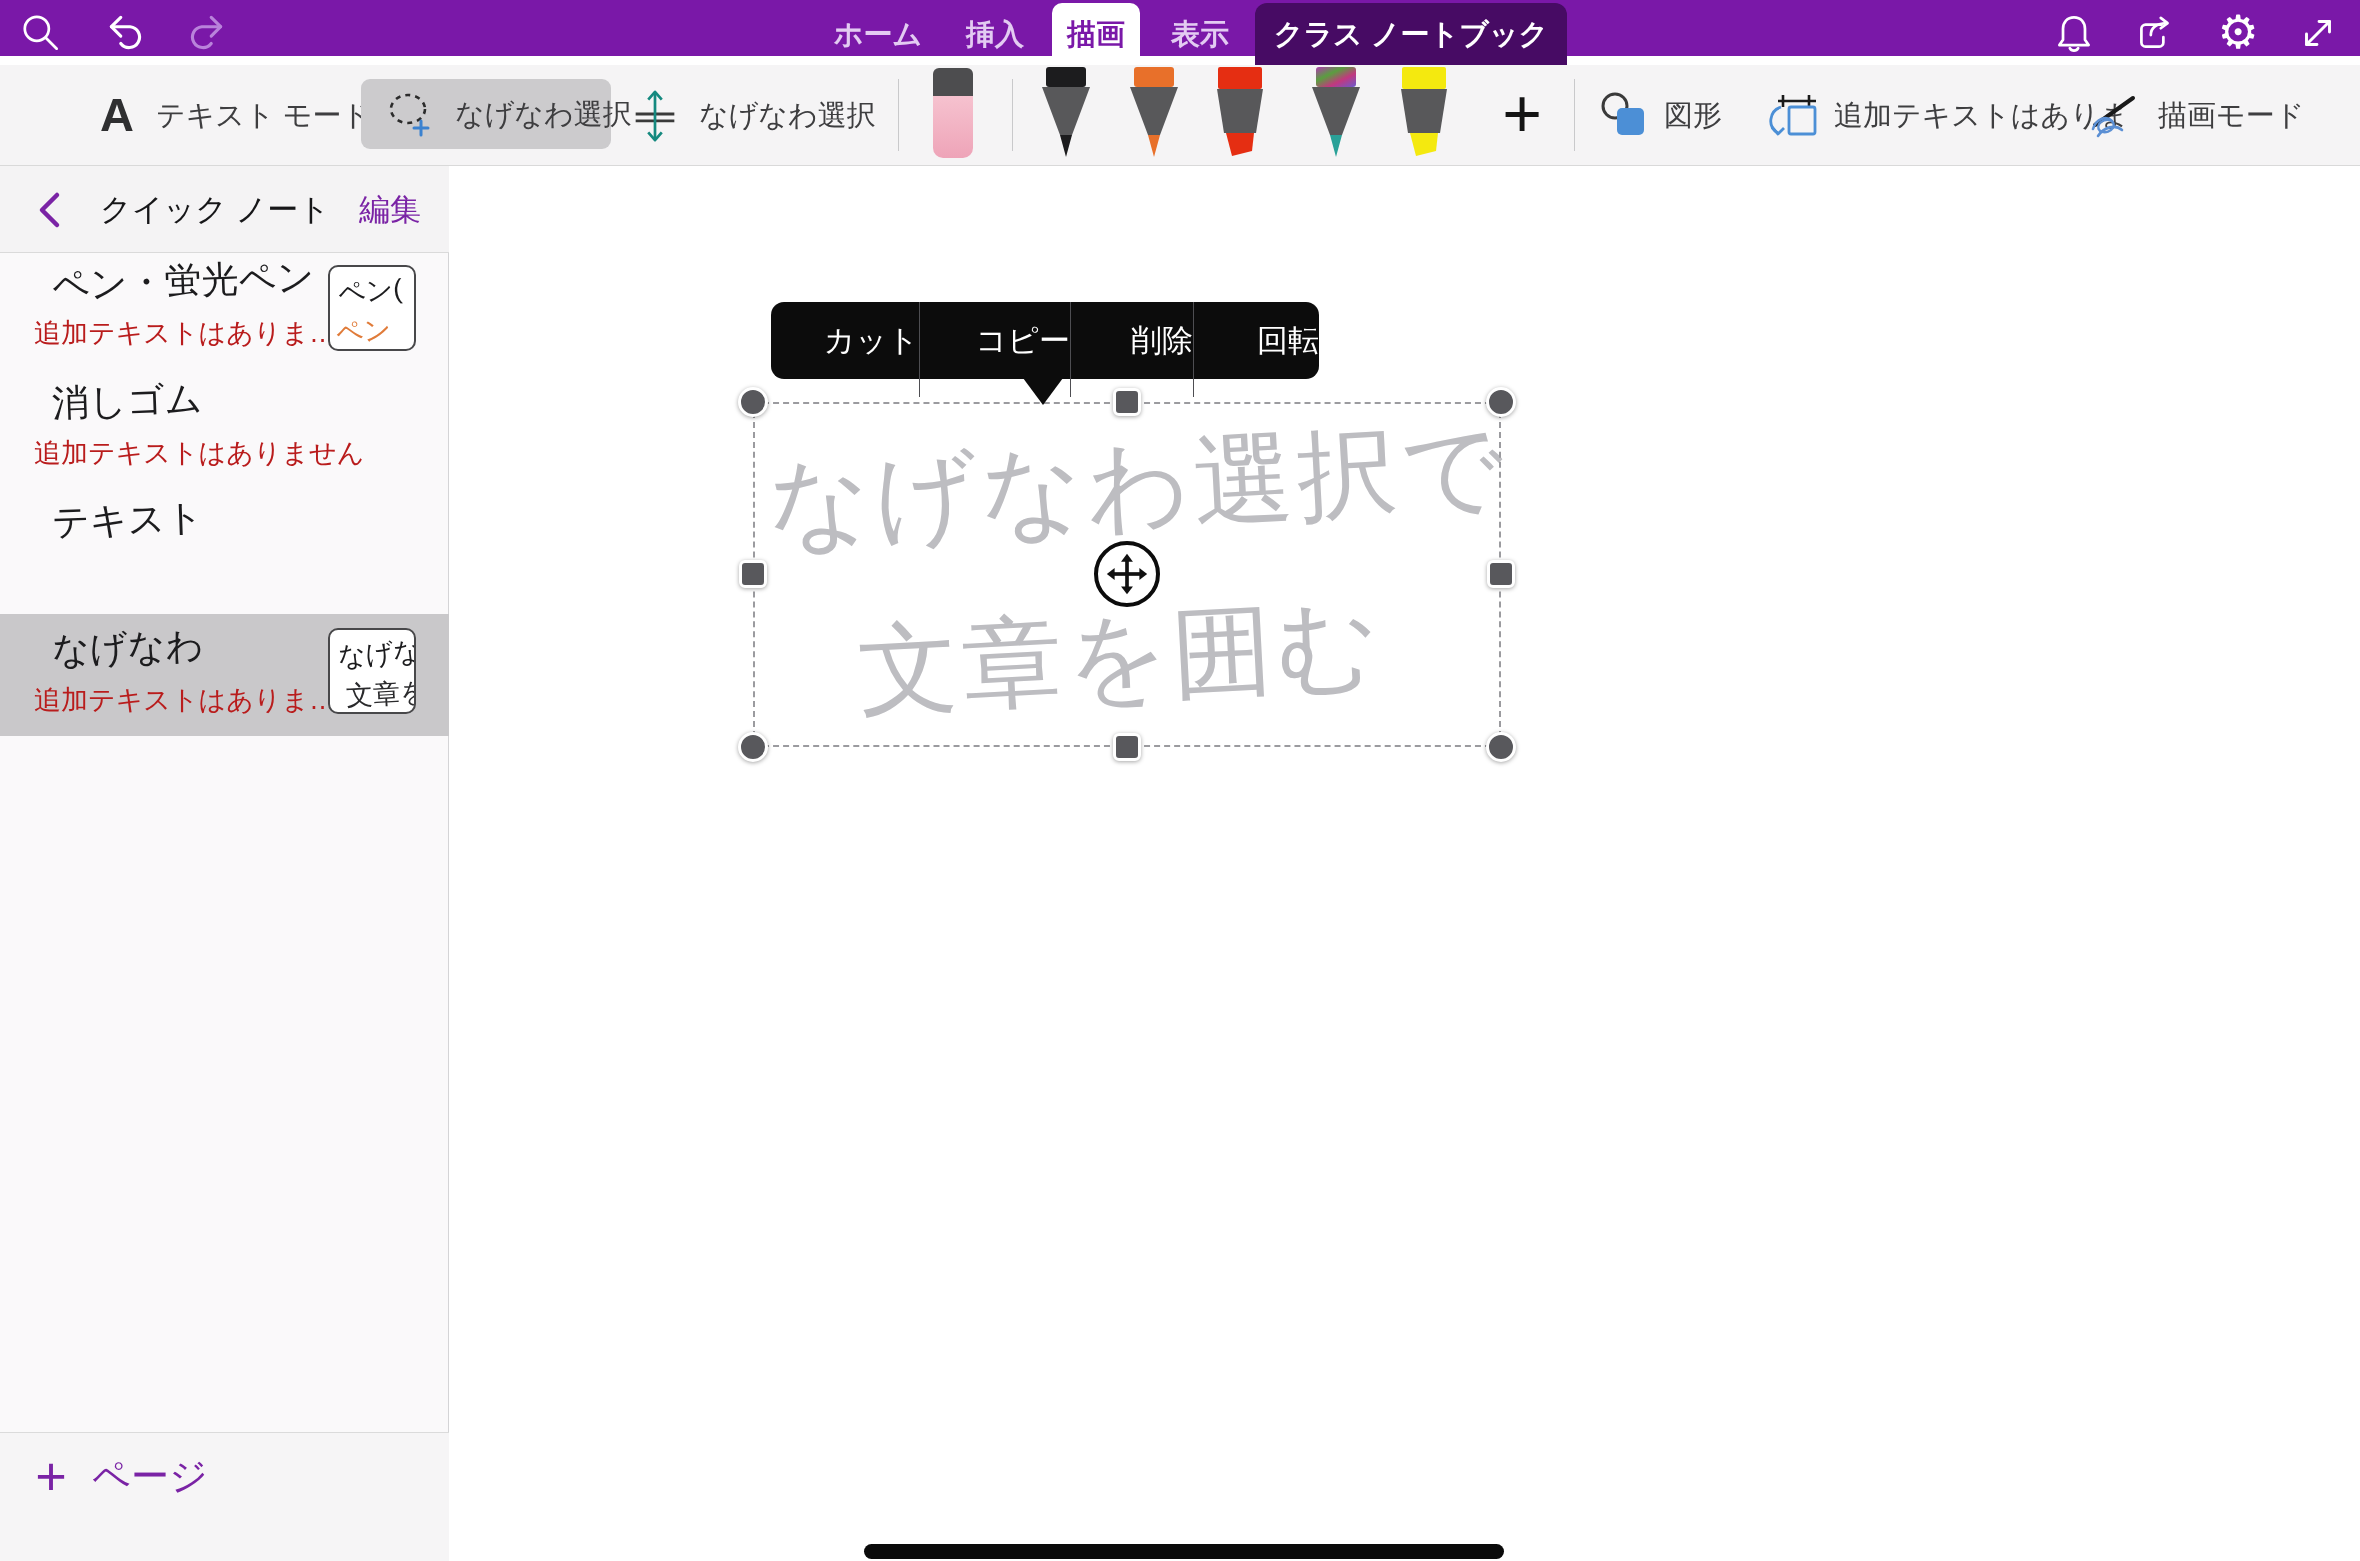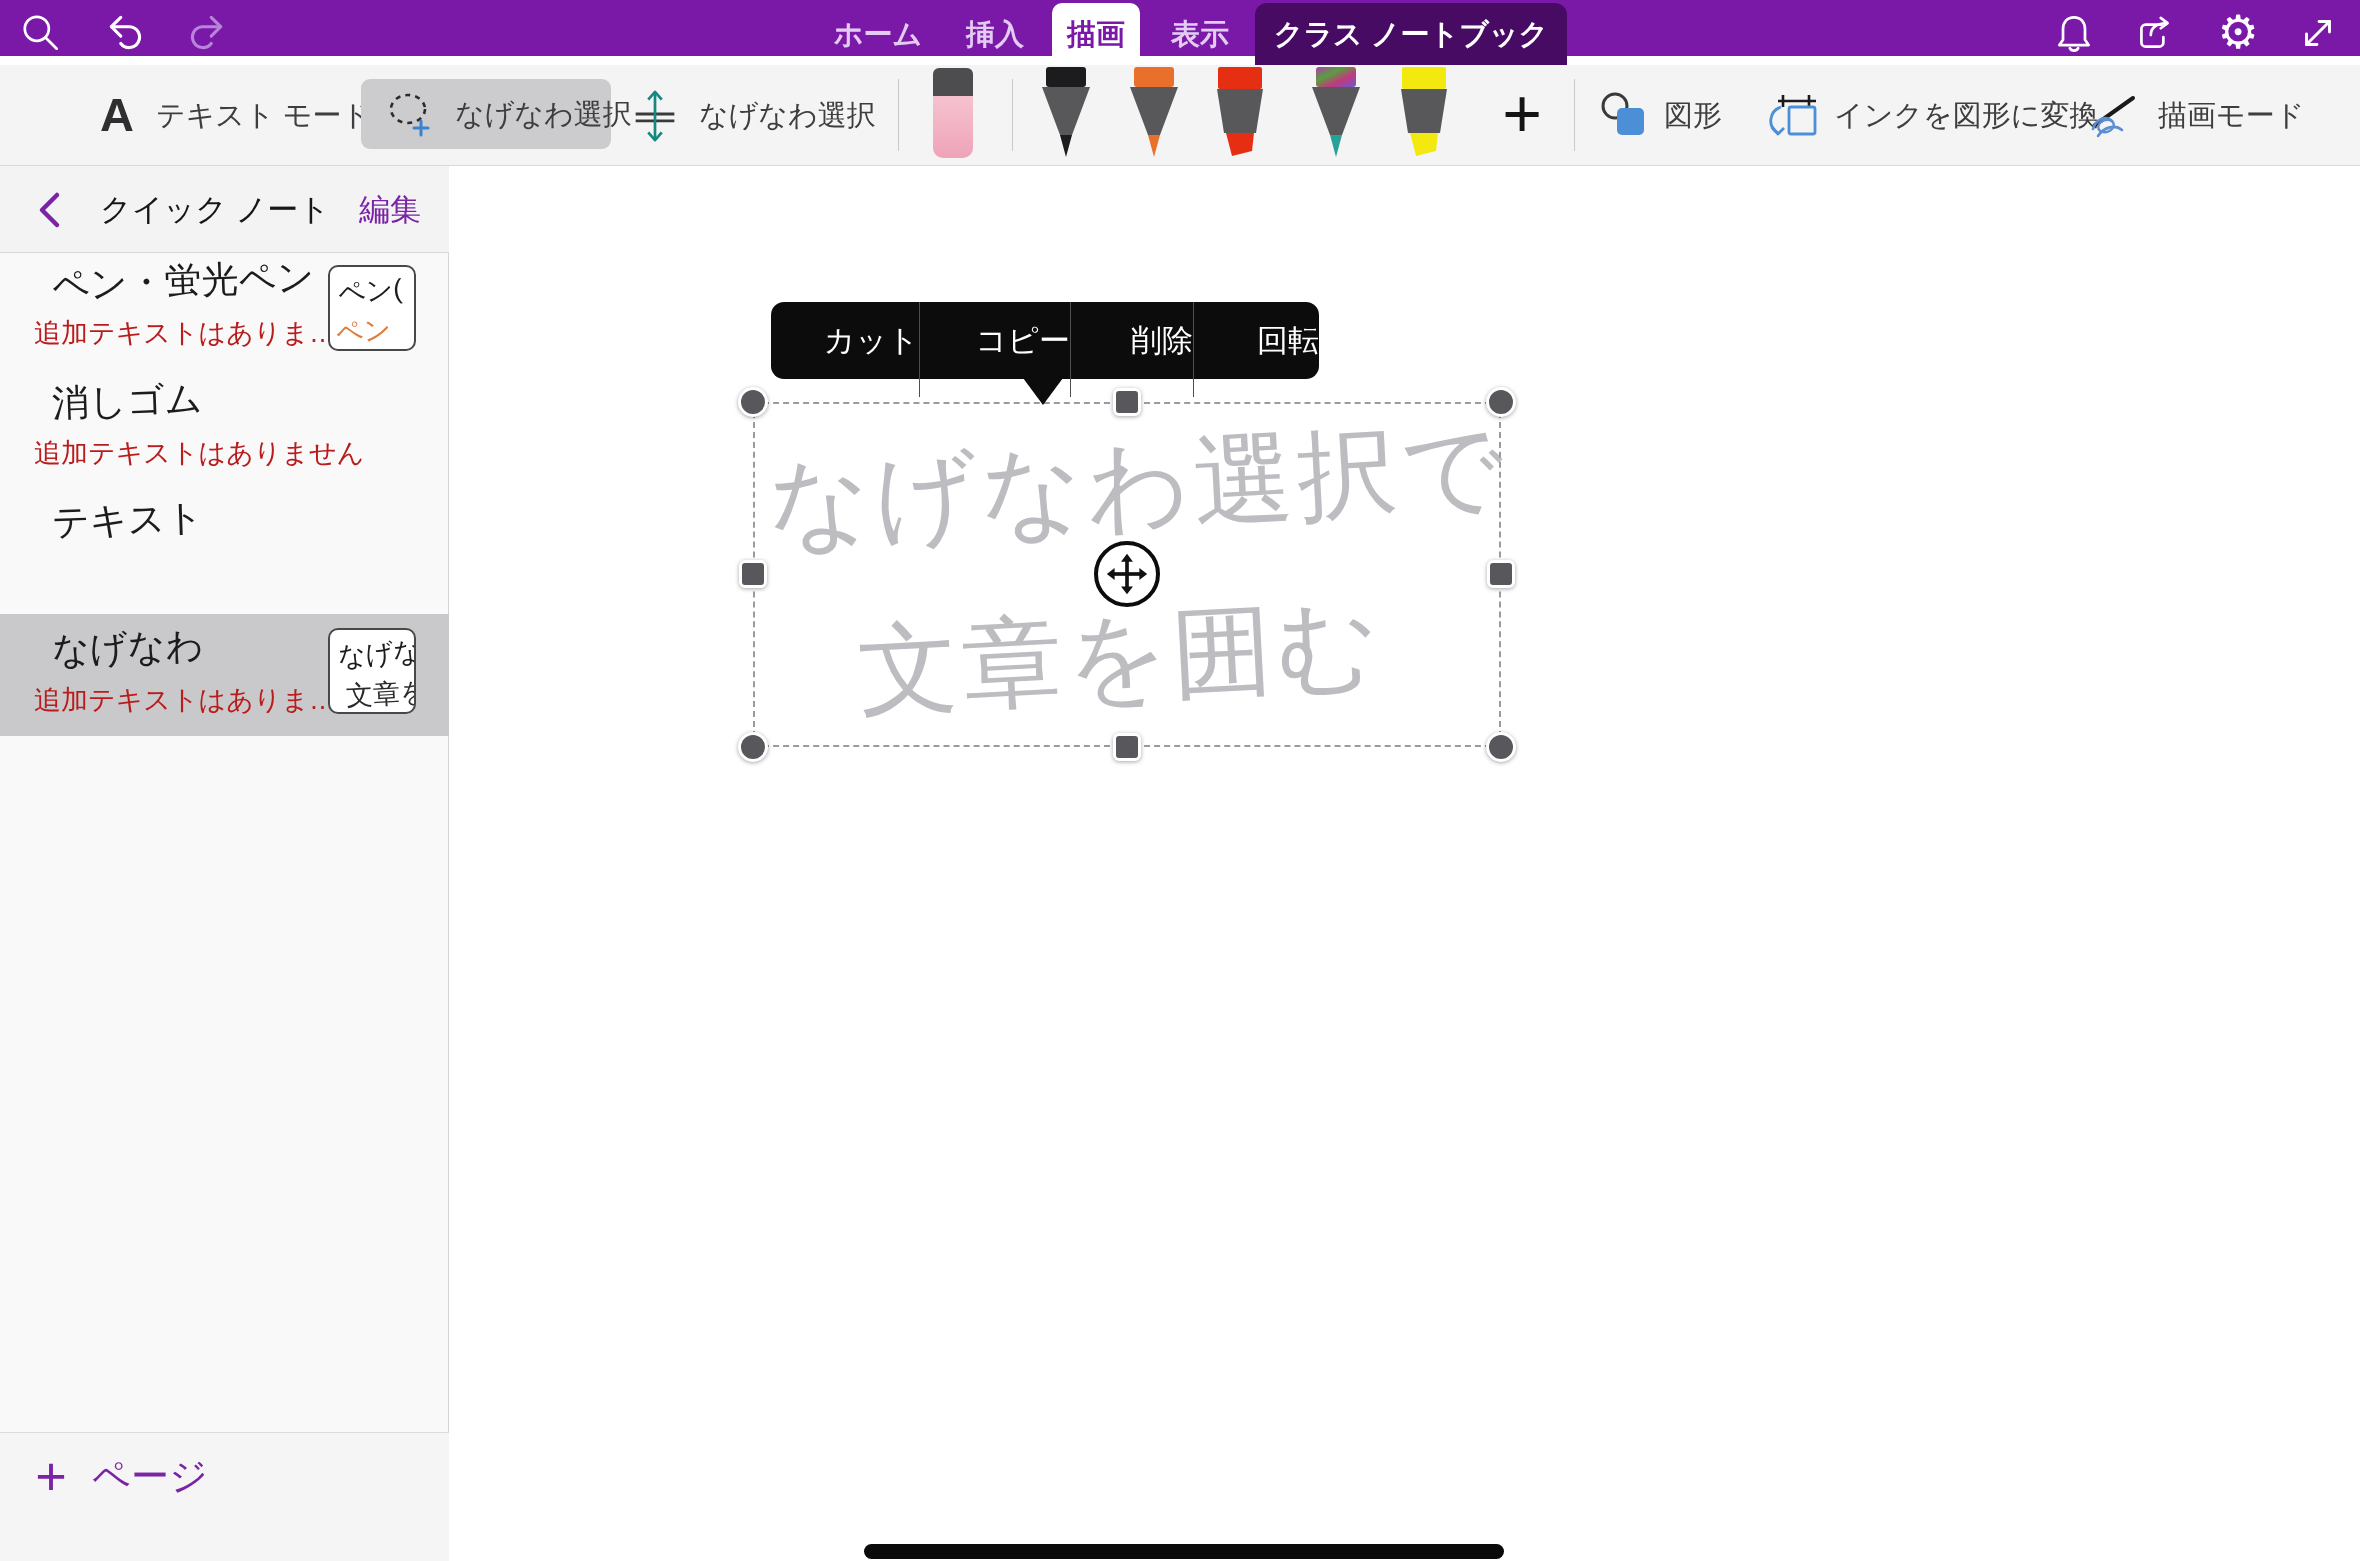--- a/index.html
+++ b/index.html
@@ -263,21 +263,21 @@
 
     <div class="tool-icon" style="left:1762px;top:26px">
       <svg width="60" height="54" viewBox="0 0 60 54" fill="none">
         <path d="M16 10 H54" stroke="#1A1A1A" stroke-width="2.6"></path>
         <path d="M21 4 V16 M47 4 V16" stroke="#1A1A1A" stroke-width="2.6"></path>
         <rect x="27" y="16" width="26" height="27" rx="2" stroke="#4C8FD6" stroke-width="2.8"></rect>
         <path d="M19 16 C7 20 5 36 16 42" stroke="#4C8FD6" stroke-width="2.8"></path>
         <polyline points="10,36 16,43 22,37" stroke="#4C8FD6" stroke-width="2.8" stroke-linejoin="round"></polyline>
       </svg>
     </div>
-    <div class="tool-label" style="left:1834px">インクを図形に変換</div>
+    <div class="tool-label" style="left:1834px">追加テキストはありま</div>
 
     <div class="tool-icon" style="left:2085px;top:26px">
       <svg width="58" height="52" viewBox="0 0 58 52" fill="none">
         <path d="M10 34 L48 7" stroke="#1A1A1A" stroke-width="4" stroke-linecap="round"></path>
         <path d="M8 38 C11 28 21 24 27 30" stroke="#5B8FD4" stroke-width="2.6" stroke-linecap="round"></path>
         <path d="M13 45 C19 36 30 33 37 39" stroke="#5B8FD4" stroke-width="2.6" stroke-linecap="round"></path>
         <ellipse cx="21" cy="35" rx="8" ry="6" stroke="#5B8FD4" stroke-width="2.4" transform="rotate(-20 21 35)"></ellipse>
       </svg>
     </div>
     <div class="tool-label" style="left:2158px">描画モード</div>

